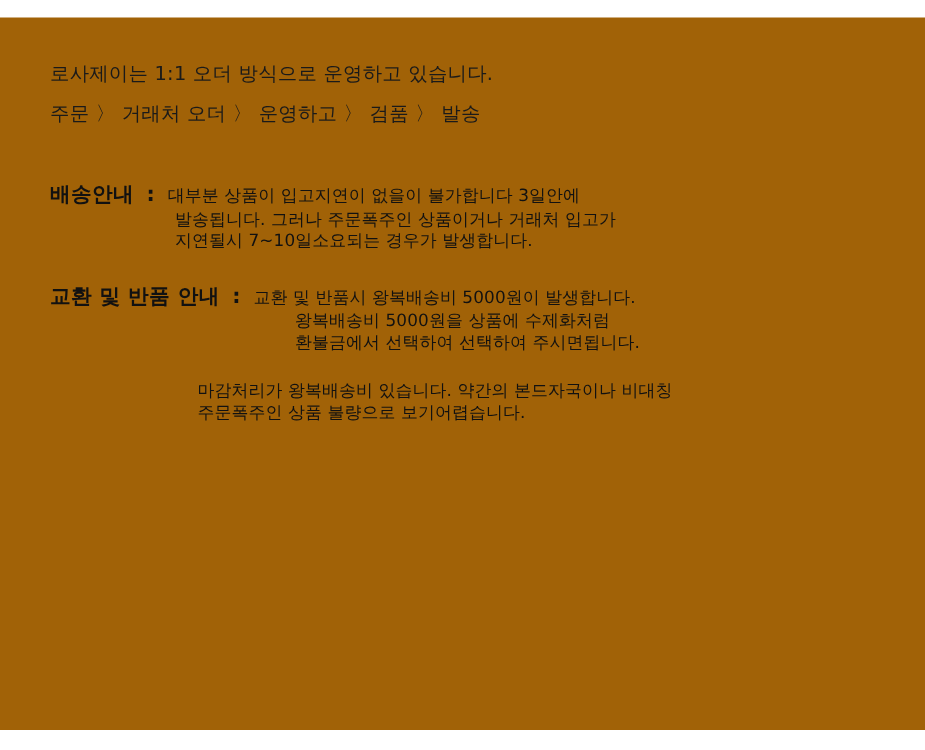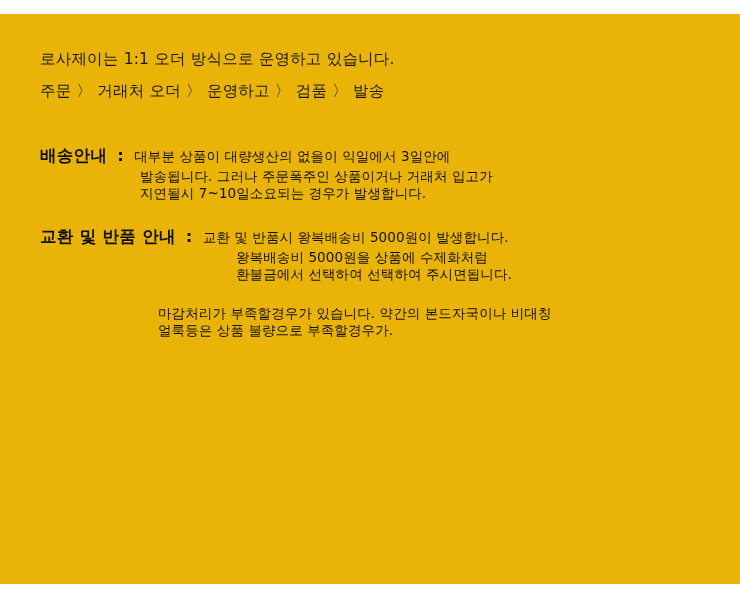--- a/index.html
+++ b/index.html
@@ -12,21 +12,21 @@
     background: #ffffff;
     font-family: "DejaVu Sans", "Liberation Sans", sans-serif;
     overflow: hidden;
   }
   .notice-panel {
     position: absolute;
     left: 0;
     top: 14px;
     width: 740px;
     height: 570px;
-    background: #eab308;
+    background: #a16207;
     box-sizing: border-box;
     padding: 30px 40px 20px 40px;
   }
   .intro {
     margin-top: 8px;
   }
   .intro-line {
     font-size: 15.5px;
     color: #1a1a1a;
     line-height: 1.0;
@@ -75,37 +75,37 @@
   <div class="intro">
     <div class="intro-line">로사제이는 1:1 오더 방식으로 운영하고 있습니다.</div>
     <div class="intro-line">주문  〉 거래처 오더 〉 운영하고 〉 검품  〉 발송</div>
   </div>
 
   <div class="section first-section">
     <div class="head-row">
       <span class="section-head" style="display:inline">
         <span>배송안내</span>
         <span class="sep">:</span>
-        <span class="lead">대부분 상품이 대량생산의 없을이 익일에서 3일안에</span>
+        <span class="lead">대부분 상품이 입고지연이 없을이 불가합니다 3일안에</span>
       </span>
     </div>
     <div class="section-body-line indent-a">발송됩니다. 그러나 주문폭주인 상품이거나 거래처 입고가</div>
     <div class="section-body-line indent-a">지연될시 7~10일소요되는 경우가 발생합니다.</div>
   </div>
 
   <div class="section">
     <div class="head-row">
       <span class="section-head" style="display:inline">
         <span>교환 및 반품 안내</span>
         <span class="sep">:</span>
         <span class="lead">교환 및 반품시 왕복배송비 5000원이 발생합니다.</span>
       </span>
     </div>
     <div class="section-body-line indent-b">왕복배송비 5000원을 상품에 수제화처럼</div>
     <div class="section-body-line indent-b">환불금에서 선택하여 선택하여 주시면됩니다.</div>
   </div>
 
   <div class="section">
-    <div class="section-body-line indent-c">마감처리가 부족할경우가 있습니다. 약간의 본드자국이나 비대칭</div>
-    <div class="section-body-line indent-c">얼룩등은 상품 불량으로 부족할경우가.</div>
+    <div class="section-body-line indent-c">마감처리가 왕복배송비 있습니다. 약간의 본드자국이나 비대칭</div>
+    <div class="section-body-line indent-c">주문폭주인 상품 불량으로 보기어렵습니다.</div>
   </div>
 
 </div>
 
 </body></html>

